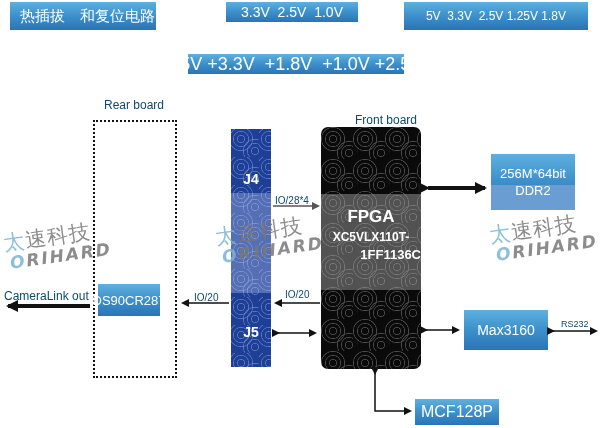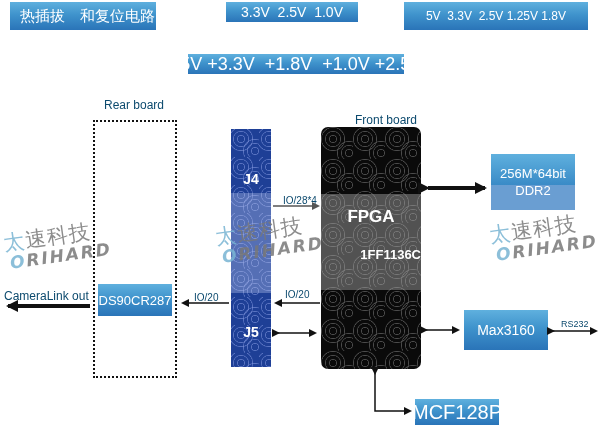--- a/index.html
+++ b/index.html
@@ -49,50 +49,51 @@
 </div>
 <div class="bluebox" style="left:172px;top:54px;width:216px;height:20px;font-size:18px;margin-left:16px;">
   <span style="white-space:pre">+5V +3.3V  +1.8V  +1.0V +2.5V</span>
 </div>
 
 <div class="label" style="left:104px;top:98px;font-size:12px;">Rear board</div>
 <div class="label" style="left:355px;top:105px;font-size:12px;margin-top:8px;">Front board</div>
 
 <div class="dashed" style="left:93px;top:120px;width:80px;height:254px;"></div>
 
-<div class="bluebox" style="left:98px;top:284px;width:74px;height:32px;font-size:13px;">
+<div class="bluebox" style="left:98px;top:284px;width:62px;height:32px;font-size:13px;">
   <span>DS90CR287</span>
 </div>
 
 <div class="conn" style="left:231px;top:129px;width:40px;height:238px;">
   <div class="overlay" style="top:64px;height:100px;background:rgba(190,200,240,.35);"></div>
   <div class="abs" style="left:0;right:0;top:42px;text-align:center;color:#fff;font-weight:bold;font-size:14px;">J4</div>
   <div class="abs" style="left:0;right:0;top:195px;text-align:center;color:#fff;font-weight:bold;font-size:14px;">J5</div>
 </div>
 
 <div class="fpga" style="left:321px;top:127px;width:100px;height:242px;">
   <div class="overlay" style="top:67px;height:96px;"></div>
   <div class="abs" style="left:0;right:0;top:80px;text-align:center;color:#fff;font-weight:bold;font-size:17px;">FPGA</div>
+  <div class="abs" style="left:0;right:0;top:103px;text-align:center;color:#fff;font-weight:bold;font-size:12px;">XC5VLX110T-</div>
   <div class="abs" style="left:0;right:0;top:120px;text-align:right;color:#fff;font-weight:bold;font-size:13px;">1FF1136C</div>
 </div>
 
 <div class="bluebox" style="left:491px;top:154px;width:84px;height:56px;flex-direction:column;font-size:13px;line-height:17px;background:linear-gradient(to bottom,#5fb0de 0%,#3a8bc7 55%,#6a9ed2 56%,#6a9ed2 100%);">
   <span>256M*64bit</span>
   <span>DDR2</span>
 </div>
 
 <div class="bluebox" style="left:464px;top:310px;width:84px;height:40px;font-size:14px;">
   <span>Max3160</span>
 </div>
 
-<div class="bluebox" style="left:415px;top:399px;width:84px;height:26px;font-size:20px;">
+<div class="bluebox" style="left:415px;top:399px;width:84px;height:26px;font-size:16px;">
   <span>MCF128P</span>
 </div>
 
-<div class="label small" style="left:283px;top:195px;">IO/28*4</div>
+<div class="label small" style="left:275px;top:195px;">IO/28*4</div>
 <div class="label small" style="left:285px;top:289px;">IO/20</div>
 <div class="label small" style="left:194px;top:292px;">IO/20</div>
 <div class="label" style="left:4px;top:289px;font-size:12px;">CameraLink out</div>
 <div class="label small" style="left:561px;top:319px;font-size:9px;">RS232</div>
 
 <svg class="arrows" width="600" height="428">
   <defs>
     <marker id="ah" markerWidth="8" markerHeight="8" refX="6" refY="4" orient="auto" markerUnits="userSpaceOnUse">
       <path d="M0,0 L8,4 L0,8 Z" fill="#111"></path>
     </marker>

